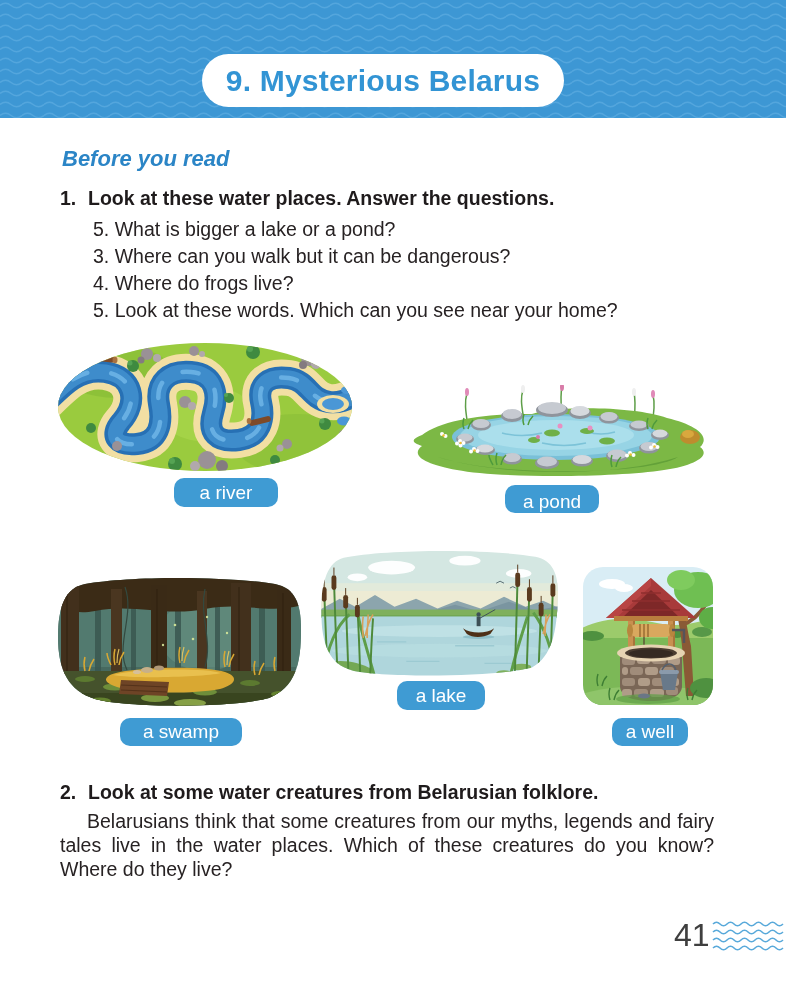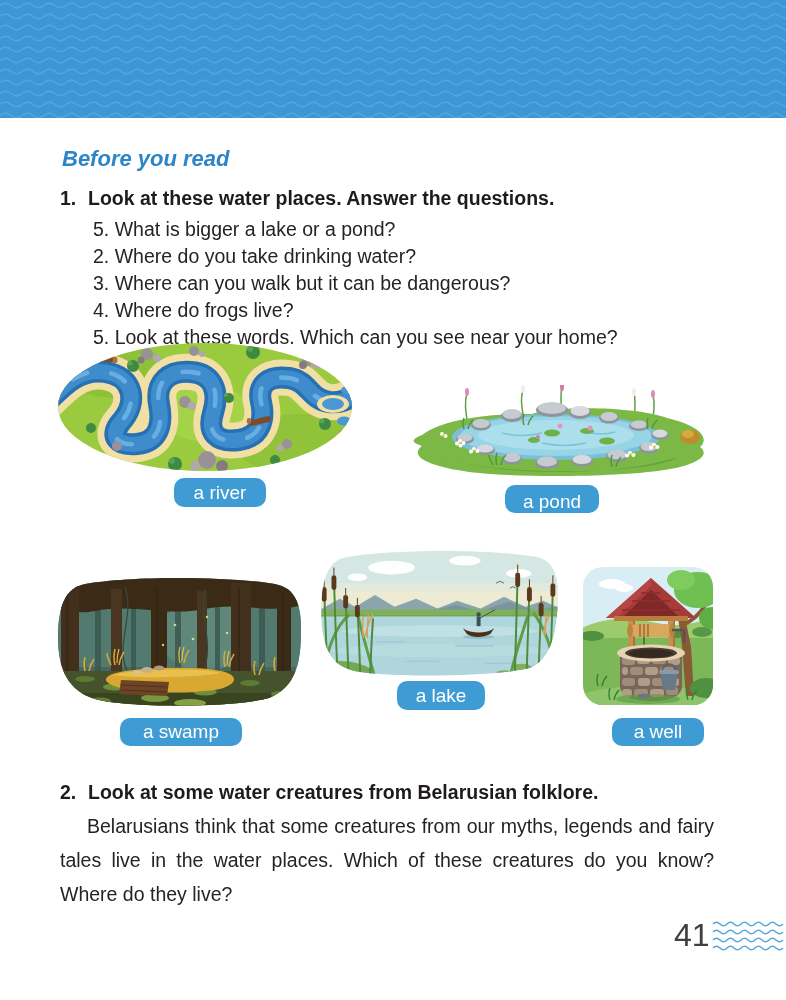--- a/index.html
+++ b/index.html
@@ -11,68 +11,70 @@
   .title-pill{position:absolute;left:202px;top:54px;width:362px;height:53px;background:#ffffff;
               border-radius:27px;display:flex;align-items:center;justify-content:center;}
   .title-pill span{color:#3294d4;font-weight:bold;font-size:30px;letter-spacing:.2px;}
   
   .prehead{position:absolute;left:62px;top:146px;font-size:22px;font-weight:bold;font-style:italic;color:#2b85c6;}
   .exhead{position:absolute;left:60px;display:flex;font-weight:bold;font-size:19.5px;color:#1f1b1c;}
   .exhead.ex1{top:187px;}
   .exhead.ex2{top:781px;}
   .exnum{width:28px;flex:0 0 28px;}
   .questions{position:absolute;left:93px;top:216px;font-size:19.5px;line-height:27px;color:#272223;}
-  .para{position:absolute;left:60px;top:809px;width:654px;margin:0;font-size:19.5px;line-height:34px;
+  .para{position:absolute;left:60px;top:809px;width:654px;margin:0;font-size:19.5px;line-height:24px;
         text-align:justify;text-indent:27px;color:#272223;}
   
   .illus{position:absolute;}
   .i-river{left:57px;top:342px;width:296px;height:130px;}
   .i-pond{left:402px;top:385px;width:312px;height:95px;}
   .i-swamp{left:55px;top:575px;width:248px;height:133px;}
   .i-lake{left:317px;top:548px;width:245px;height:130px;}
   .i-well{left:582px;top:566px;width:132px;height:140px;}
   
   .pill{position:absolute;background:#3f9bd3;border-radius:10px;color:#fff;font-size:19px;
         display:flex;align-items:center;justify-content:center;}
-  .p-river{left:174px;top:478px;width:92px;height:29px;}
+  .p-river{left:174px;top:478px;width:104px;height:29px;}
   .p-pond{left:505px;top:485px;width:94px;height:28px;align-items:flex-end;}
   .p-swamp{left:120px;top:718px;width:122px;height:28px;}
   .p-lake{left:397px;top:681px;width:88px;height:29px;}
-  .p-well{left:612px;top:718px;width:92px;height:28px;}
+  .p-well{left:612px;top:718px;width:76px;height:28px;}
   
   .pagenum{position:absolute;left:674px;top:917px;font-size:32px;color:#3f3f3f;}
   .fwaves{position:absolute;left:712px;top:921px;}
 </style>
 </head>
 <body>
 
 <div class="page">
 
   <header class="band">
     <svg width="786" height="118">
       <defs>
         <pattern id="hw" width="22" height="11" patternUnits="userSpaceOnUse">
           <path d="M0,5.5 q5.5,-4.5 11,0 t11,0" fill="none" stroke="#58a9df" stroke-width="1.4"></path>
         </pattern>
       </defs>
       <rect width="786" height="118" fill="#3d97d4"></rect>
       <rect width="786" height="118" fill="url(#hw)" opacity="0.85"></rect>
     </svg>
+    <div class="title-pill">
+      <span>9. Mysterious Belarus</span>
+    </div>
   </header>
 
   <div class="prehead">Before you read</div>
 
   <div class="exhead ex1">
     <span class="exnum">1.</span>
     <span>Look at these water places. Answer the questions.</span>
   </div>
 
   <div class="questions">
     <div>5. What is bigger a lake or a pond?</div>
-    <div>2. Where do you take drinking water?</div>
     <div>3. Where can you walk but it can be dangerous?</div>
     <div>4. Where do frogs live?</div>
     <div>5. Look at these words. Which can you see near your home?</div>
   </div>
 
   <svg class="illus i-river" viewBox="0 0 296 130">
     <defs>
         <clipPath id="clipR">
           <ellipse cx="148" cy="65" rx="147" ry="64"></ellipse>
         </clipPath>

